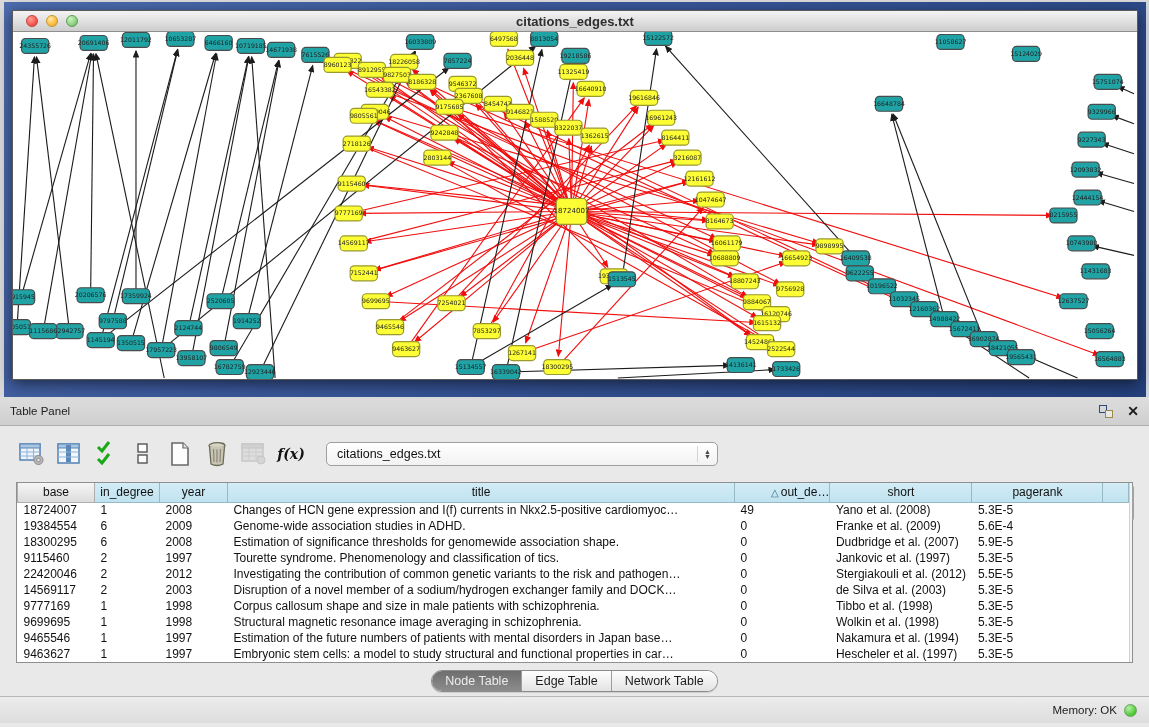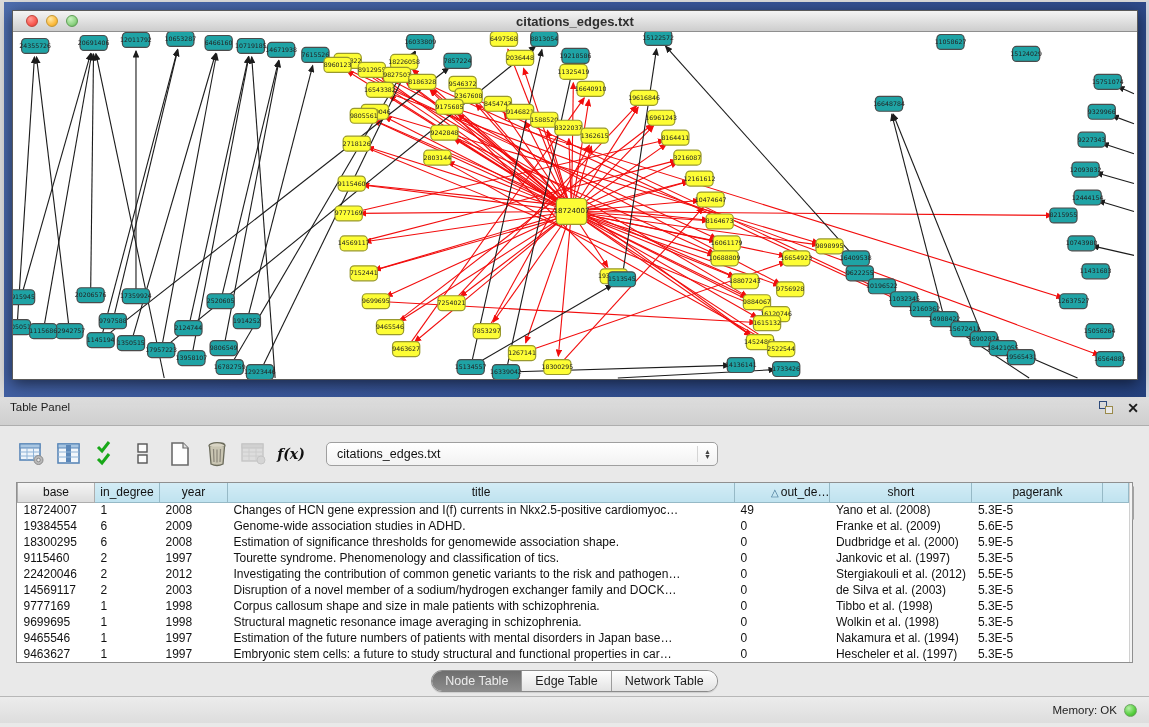--- a/index.html
+++ b/index.html
@@ -18,22 +18,22 @@
   .light { width:12px; height:12px; border-radius:50%; cursor:default; }
   .light.red    { background:radial-gradient(circle at 35% 30%, #ff9d96,#f95950 60%,#d33e35); border:1px solid #c24138;}
   .light.yellow { background:radial-gradient(circle at 35% 30%, #ffe9a8,#fcbb3f 60%,#dd9f22); border:1px solid #c69730;}
   .light.green  { background:radial-gradient(circle at 35% 30%, #c9f2c0,#8ed383 60%,#56a64b); border:1px solid #5e9e55;}
   .win-title { position:absolute; left:0; right:0; text-align:center; font-size:13px; font-weight:bold; color:#2e2e2e; }
   .canvas-wrap { flex:1; background:#ffffff; overflow:hidden; }
   svg.graph { display:block; }
 
   
   .panel { flex:1; display:flex; flex-direction:column; background:#e9e9e9; }
-  .panel-header { height:29px; background:linear-gradient(#dedede,#cfcfcf); border-bottom:1px solid #aeaeae;
-                  display:flex; padding:4px 10px; }
+  .panel-header { height:23px; background:linear-gradient(#dedede,#cfcfcf); border-bottom:1px solid #aeaeae;
+                  display:flex; align-items:center; padding:14px 10px; }
   .panel-title { font-size:11.5px; color:#1d1d1d; }
   .panel-header .spacer { flex:1; }
   .float-icon { position:relative; width:14px; height:13px; margin-right:14px; cursor:pointer; }
   .float-icon .sq1 { position:absolute; left:0; top:0; width:8px; height:8px; border:1.4px solid #2e4a7a; background:transparent; }
   .float-icon .sq2 { position:absolute; right:0; bottom:0; width:8px; height:8px; border:1.4px solid #9a8a4a; background:#e9e9e9; }
   .close-x { font-size:14px; font-weight:bold; color:#1a1a1a; cursor:pointer; line-height:1; }
 
   .toolbar { display:flex; align-items:center; gap:9px; padding:14px 0 8px 18px; }
   .tbtn { width:28px; height:28px; display:flex; align-items:center; justify-content:center; cursor:pointer; }
   .fx { font-family:"DejaVu Serif", serif; font-style:italic; font-weight:bold; font-size:14px; color:#111; }
@@ -776,30 +776,30 @@
               <td>5.3E-5</td>
               <td></td>
             </tr>
             <tr>
               <td>19384554</td>
               <td>6</td>
               <td>2009</td>
               <td>Genome-wide association studies in ADHD.</td>
               <td>0</td>
               <td>Franke et al. (2009)</td>
-              <td>5.6E-5</td>
+              <td>5.6E-4</td>
               <td></td>
             </tr>
             <tr>
               <td>18300295</td>
               <td>6</td>
               <td>2008</td>
               <td>Estimation of significance thresholds for genomewide association shape.</td>
               <td>0</td>
-              <td>Dudbridge et al. (2000)</td>
+              <td>Dudbridge et al. (2007)</td>
               <td>5.9E-5</td>
               <td></td>
             </tr>
             <tr>
               <td>9115460</td>
               <td>2</td>
               <td>1997</td>
               <td>Tourette syndrome. Phenomenology and classification of tics.</td>
               <td>0</td>
               <td>Jankovic et al. (1997)</td>
@@ -853,21 +853,21 @@
               <td>Estimation of the future numbers of patients with mental disorders in Japan base…</td>
               <td>0</td>
               <td>Nakamura et al. (1994)</td>
               <td>5.3E-5</td>
               <td></td>
             </tr>
             <tr>
               <td>9463627</td>
               <td>1</td>
               <td>1997</td>
-              <td>Embryonic stem cells: a future to study structural and functional properties in car…</td>
+              <td>Embryonic stem cells: a model to study structural and functional properties in car…</td>
               <td>0</td>
               <td>Hescheler et al. (1997)</td>
               <td>5.3E-5</td>
               <td></td>
             </tr>
           </tbody>
       </table>
       <div class="vscroll">
           <div class="thumb"></div>
         </div>

